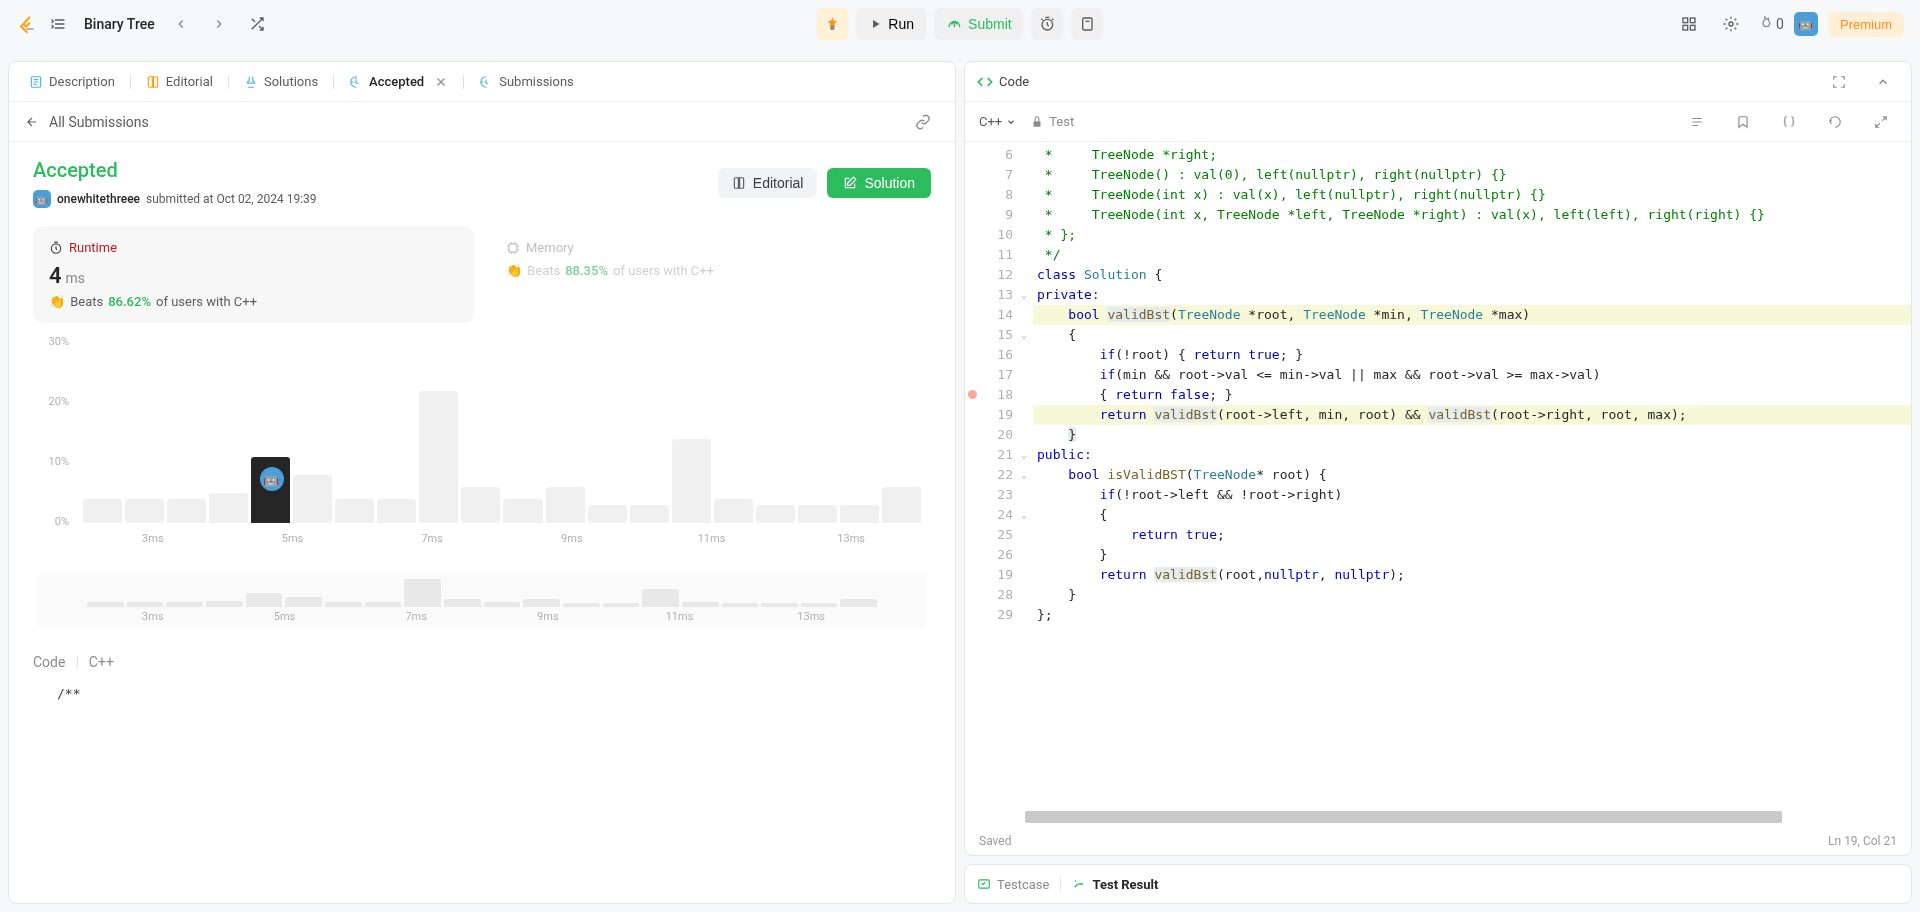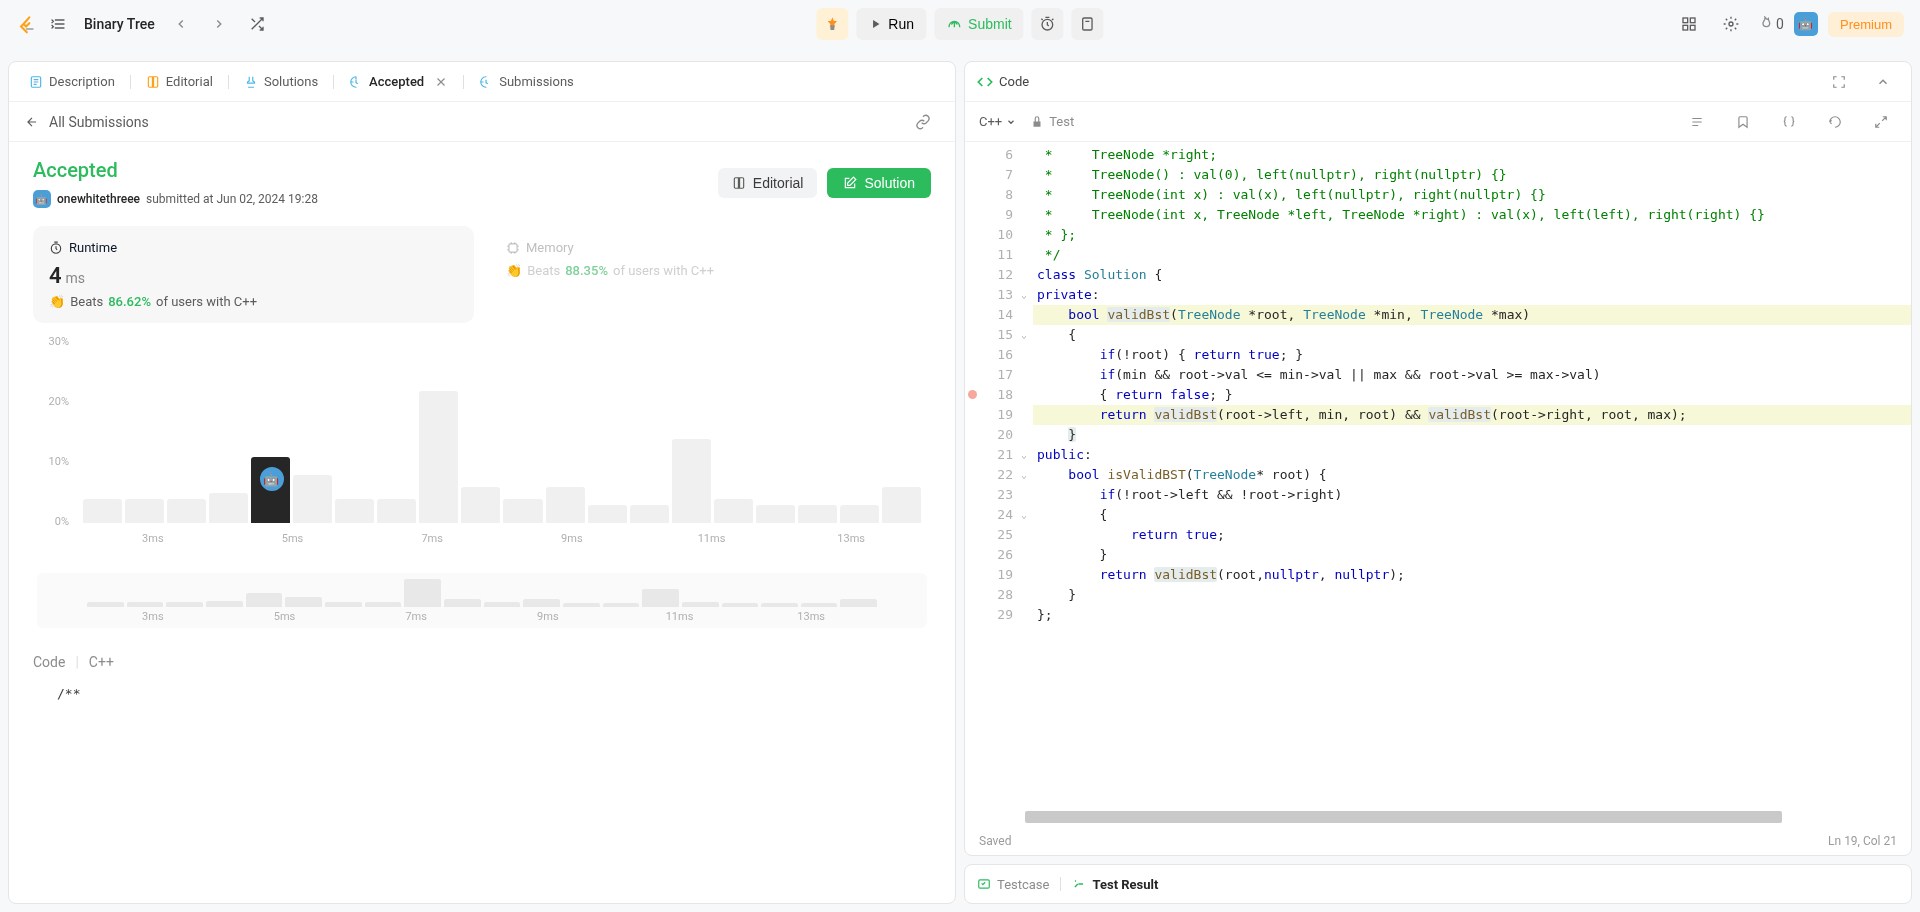--- a/index.html
+++ b/index.html
@@ -44,21 +44,21 @@
 .meta-user { color:#262626; font-weight:500; }
 .action-row { display:flex; gap:10px; margin-left:auto; }
 .row-flex { display:flex; align-items:center; justify-content:space-between; margin-bottom:18px; }
 .editorial-btn { padding:7px 14px; background:#f2f3f4; border:none; border-radius:6px; display:flex; align-items:center; gap:7px; font-size:14px; color:#3b3b3b; cursor:pointer; }
 .solution-btn { padding:7px 16px; background:#2cbb5d; color:#fff; border:none; border-radius:6px; display:flex; align-items:center; gap:7px; font-size:14px; font-weight:500; cursor:pointer; }
 
 
 .metrics { display:flex; gap:16px; margin-bottom:20px; }
 .metric-card { flex:1; padding:14px 16px; border-radius:10px; }
 .metric-card.active { background:#f7f7f8; }
-.metric-head { display:flex; align-items:center; gap:6px; color:#0f172a; font-size:13px; margin-bottom:8px; }
+.metric-head { display:flex; align-items:center; gap:6px; color:#b91c1c; font-size:13px; margin-bottom:8px; }
 .metric-card.inactive .metric-head { color:#bfbfbf; }
 .metric-val { display:flex; align-items:baseline; gap:4px; margin-bottom:6px; }
 .metric-num { font-size:22px; font-weight:600; color:#262626; }
 .metric-unit { font-size:14px; color:#888; }
 .metric-card.inactive .metric-num { color:#bfbfbf; }
 .metric-card.inactive .metric-unit { color:#cfcfcf; }
 .beats-row { display:flex; align-items:center; gap:5px; font-size:13px; color:#5c5c5c; }
 .beats-pct { color:#2cbb5d; font-weight:500; }
 .metric-card.inactive .beats-row { color:#cfcfcf; }
 .metric-card.inactive .beats-pct { color:#7fd19b; }
@@ -269,21 +269,21 @@
         </div>
     </div>
 
     <div class="content">
       <div class="row-flex">
         <div>
           <div class="status-title">Accepted</div>
           <div class="meta-row">
             <div class="avatar" style="width:18px;height:18px;font-size:10px">🤖</div>
             <span class="meta-user">onewhitethreee</span>
-            <span>submitted at Jun 02, 2024 19:28</span>
+            <span>submitted at Oct 02, 2024 19:39</span>
           </div>
         </div>
         <div class="action-row">
           <button class="editorial-btn">
               <svg class="ico14" viewBox="0 0 24 24" fill="none" stroke="#5c5c5c" stroke-width="2">
                 <path d="M4 19V5a2 2 0 012-2h5v18H6a2 2 0 01-2-2zM13 3h5a2 2 0 012 2v14a2 2 0 01-2 2h-5z"></path>
               </svg>
               <span>Editorial</span>
             </button>
           <button class="solution-btn">

